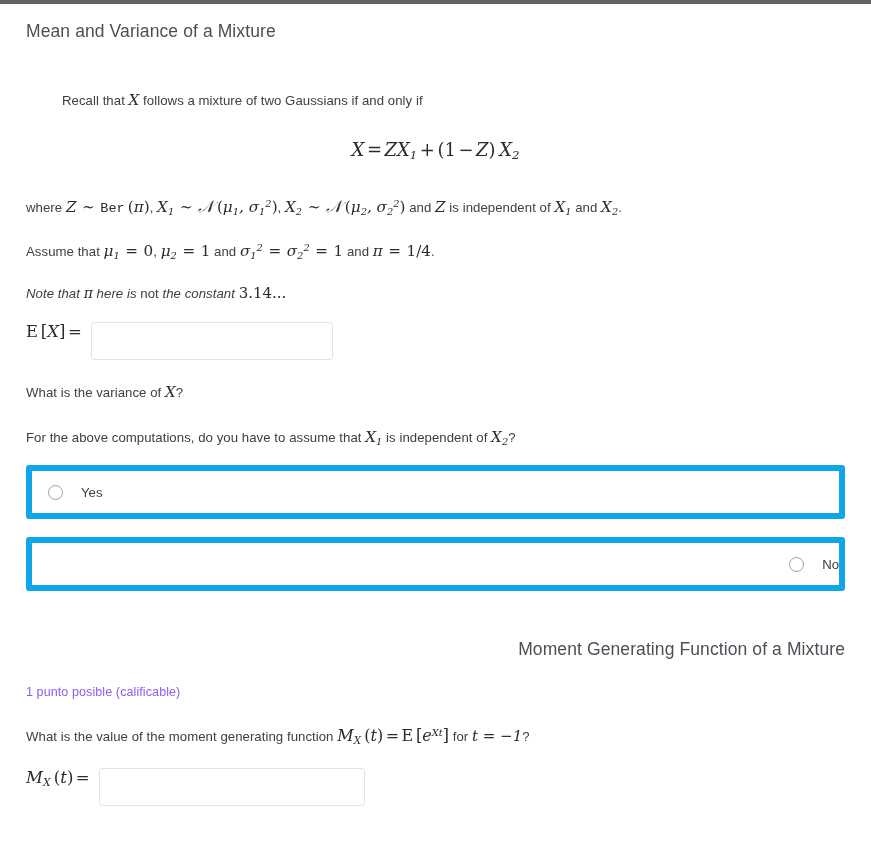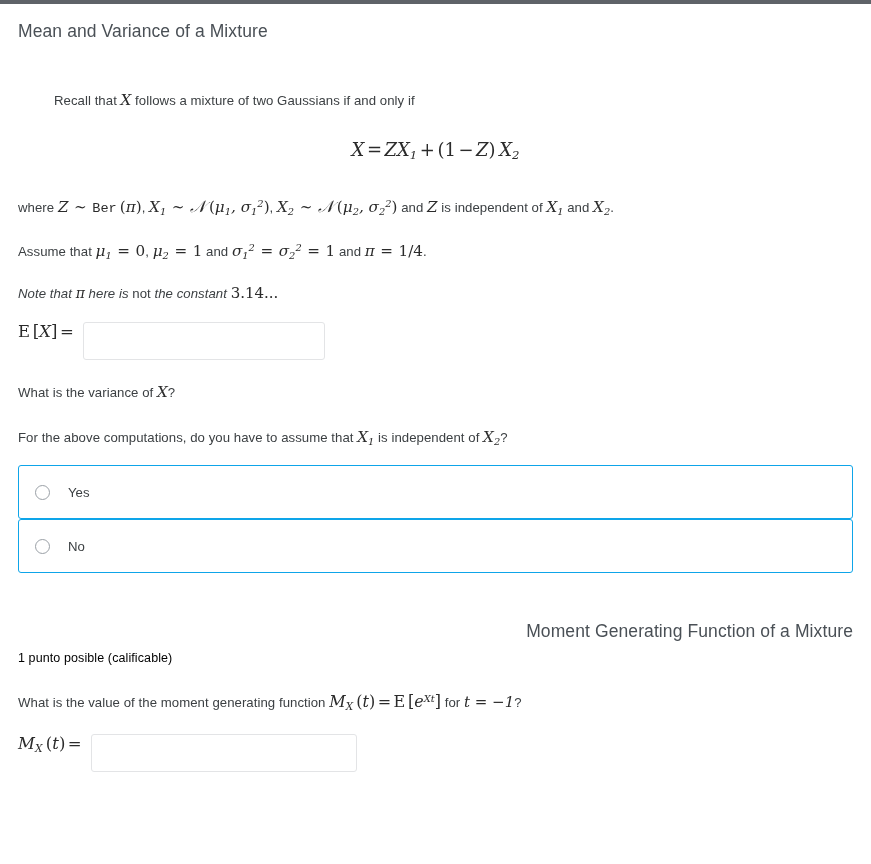--- a/index.html
+++ b/index.html
@@ -14,36 +14,36 @@
     color: #3c4043;
     overflow: hidden;
     position: relative;
   }
   .topbar {
     height: 4px;
     background: #5f6368;
     width: 100%;
   }
   .page {
-    padding: 0 18px;
+    padding: 0 26px;
     box-sizing: border-box;
   }
   
   .section-title {
     font-size: 17.5px;
     font-weight: 400;
     color: #4a5056;
     letter-spacing: 0.1px;
     margin: 0;
     padding-top: 17px;
   }
   .points-note {
     font-size: 12.5px;
-    color: #000000;
-    margin-top: 9px;
+    color: #8b5cf6;
+    margin-top: 25px;
     letter-spacing: .1px;
   }
   .para {
     font-size: 13.2px;
     color: #3c4043;
     line-height: 1.45;
     letter-spacing: .05px;
   }
   
   .m {
@@ -96,31 +96,31 @@
     outline: none;
     font-family: "Liberation Sans", sans-serif;
     font-size: 13px;
     color: #3c4043;
     padding: 0 8px;
     box-sizing: border-box;
     margin-left: 7px;
   }
   
   .choice {
-    border: 1px solid #0ea5e9;
+    border: 6px solid #0ea5e9;
     border-radius: 3px;
     height: 54px;
     display: flex;
     align-items: center;
     padding-left: 16px;
     box-sizing: border-box;
     background: #fff;
     cursor: pointer;
   }
-  .choice + .choice { margin-top: 0; }
+  .choice + .choice { margin-top: 18px; justify-content: flex-end; }
   .radio {
     width: 15px;
     height: 15px;
     border: 1.4px solid #9aa0a6;
     border-radius: 50%;
     box-sizing: border-box;
     flex: none;
   }
   .choice-label {
     font-size: 13.2px;

